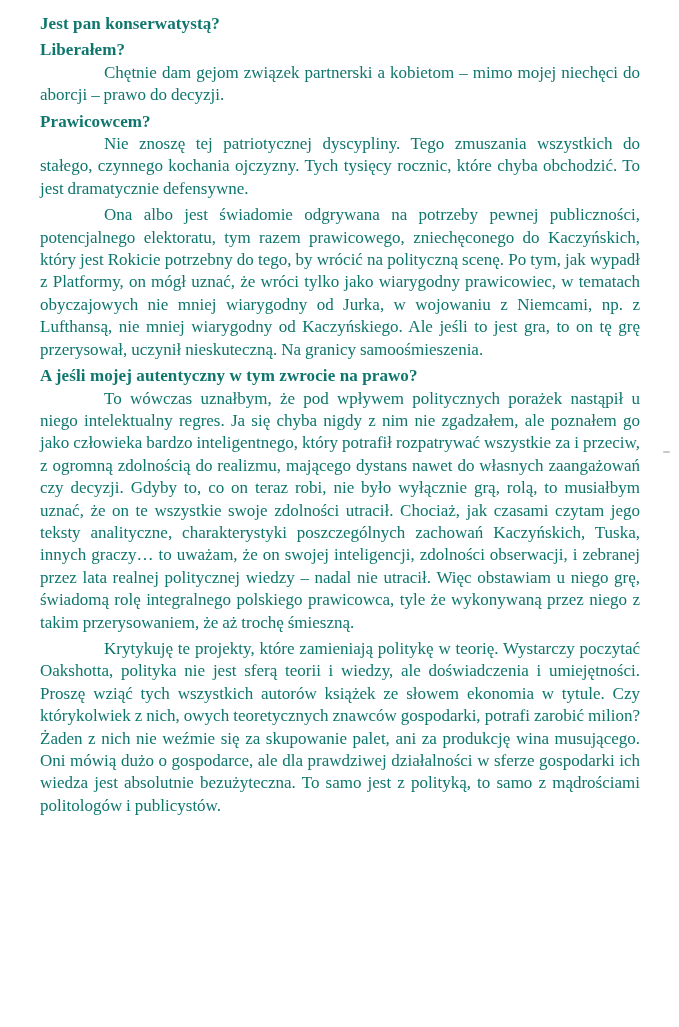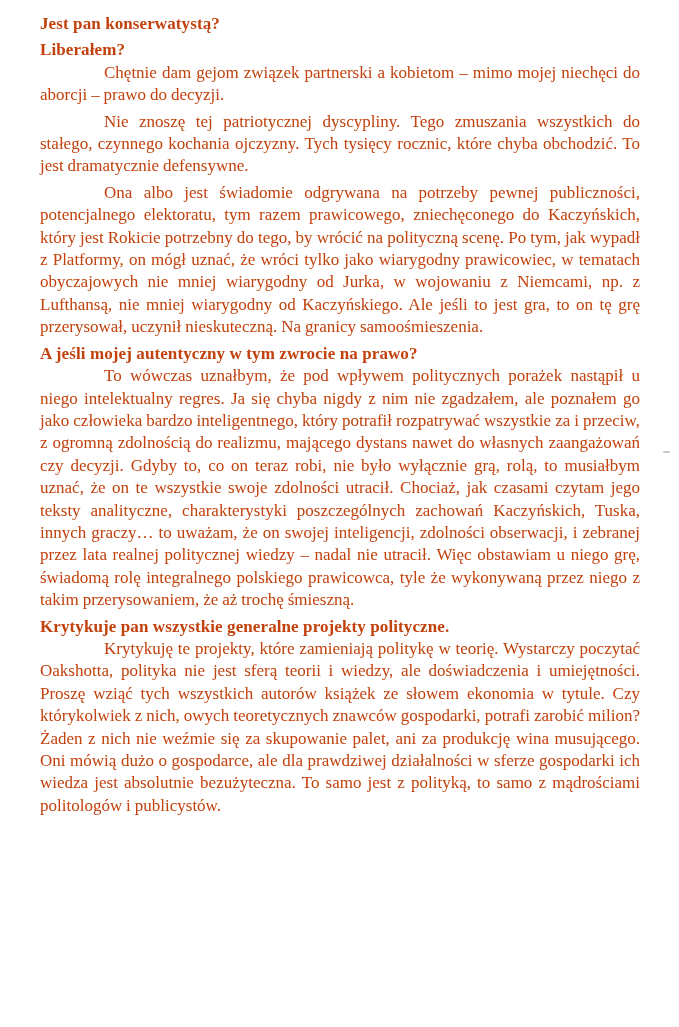--- a/index.html
+++ b/index.html
@@ -7,21 +7,21 @@
     padding: 0;
     background: #ffffff;
   }
   .page {
     position: relative;
     width: 679px;
     height: 1027px;
     box-sizing: border-box;
     padding: 13px 39px 0 40px;
     background: #ffffff;
-    color: #c2410c;
+    color: #0f766e;
     font-family: "Liberation Serif", "DejaVu Serif", serif;
     font-size: 17px;
     line-height: 22.4px;
     overflow: hidden;
   }
   .qa-block { margin: 0; }
   .qa-block + .qa-block { margin-top: 4px; }
   .question {
     margin: 0;
     font-size: 17px;
@@ -56,32 +56,32 @@
   <section class="qa-block">
     <h2 class="question">Jest pan konserwatystą?</h2>
   </section>
 
   <section class="qa-block">
     <h2 class="question">Liberałem?</h2>
     <p class="answer">Chętnie dam gejom związek partnerski a kobietom – mimo mojej niechęci do aborcji – prawo do decyzji.</p>
   </section>
 
   <section class="qa-block">
+    <h2 class="question">Prawicowcem?</h2>
     <p class="answer">Nie znoszę tej patriotycznej dyscypliny. Tego zmuszania wszystkich do stałego, czynnego kochania ojczyzny. Tych tysięcy rocznic, które chyba obchodzić. To jest dramatycznie defensywne.</p>
   </section>
 
   <section class="qa-block">
     <p class="answer">Ona albo jest świadomie odgrywana na potrzeby pewnej publiczności, potencjalnego elektoratu, tym razem prawicowego, zniechęconego do Kaczyńskich, który jest Rokicie potrzebny do tego, by wrócić na polityczną scenę. Po tym, jak wypadł z Platformy, on mógł uznać, że wróci tylko jako wiarygodny prawicowiec, w tematach obyczajowych nie mniej wiarygodny od Jurka, w wojowaniu z Niemcami, np. z Lufthansą, nie mniej wiarygodny od Kaczyńskiego. Ale jeśli to jest gra, to on tę grę przerysował, uczynił nieskuteczną. Na granicy samoośmieszenia.</p>
   </section>
 
   <section class="qa-block">
     <h2 class="question">A jeśli mojej autentyczny w tym zwrocie na prawo?</h2>
     <p class="answer">To wówczas uznałbym, że pod wpływem politycznych porażek nastąpił u niego intelektualny regres. Ja się chyba nigdy z nim nie zgadzałem, ale poznałem go jako człowieka bardzo inteligentnego, który potrafił rozpatrywać wszystkie za i przeciw, z ogromną zdolnością do realizmu, mającego dystans nawet do własnych zaangażowań czy decyzji. Gdyby to, co on teraz robi, nie było wyłącznie grą, rolą, to musiałbym uznać, że on te wszystkie swoje zdolności utracił. Chociaż, jak czasami czytam jego teksty analityczne, charakterystyki poszczególnych zachowań Kaczyńskich, Tuska, innych graczy… to uważam, że on swojej inteligencji, zdolności obserwacji, i zebranej przez lata realnej politycznej wiedzy – nadal nie utracił. Więc obstawiam u niego grę, świadomą rolę integralnego polskiego prawicowca, tyle że wykonywaną przez niego z takim przerysowaniem, że aż trochę śmieszną.</p>
   </section>
 
   <section class="qa-block">
-    <h2 class="question">Krytykuje pan wszystkie generalne projekty polityczne.</h2>
     <p class="answer">Krytykuję te projekty, które zamieniają politykę w teorię. Wystarczy poczytać Oakshotta, polityka nie jest sferą teorii i wiedzy, ale doświadczenia i umiejętności. Proszę wziąć tych wszystkich autorów książek ze słowem ekonomia w tytule. Czy którykolwiek z nich, owych teoretycznych znawców gospodarki, potrafi zarobić milion? Żaden z nich nie weźmie się za skupowanie palet, ani za produkcję wina musującego. Oni mówią dużo o gospodarce, ale dla prawdziwej działalności w sferze gospodarki ich wiedza jest absolutnie bezużyteczna. To samo jest z polityką, to samo z mądrościami politologów i publicystów.</p>
   </section>
 
   <div class="scan-speck"></div>
 
 </div>
 
 </body></html>

